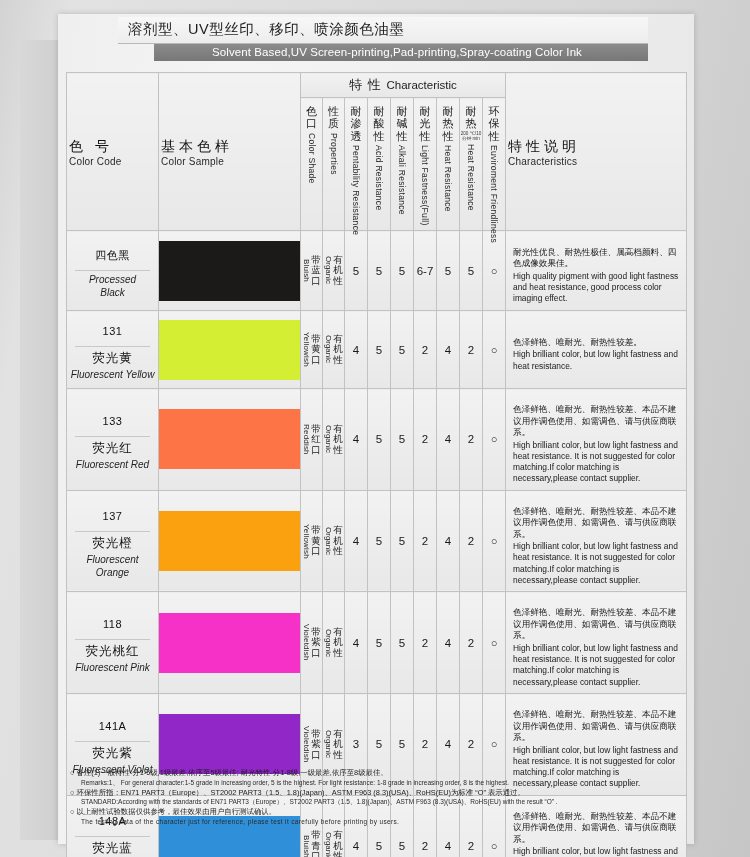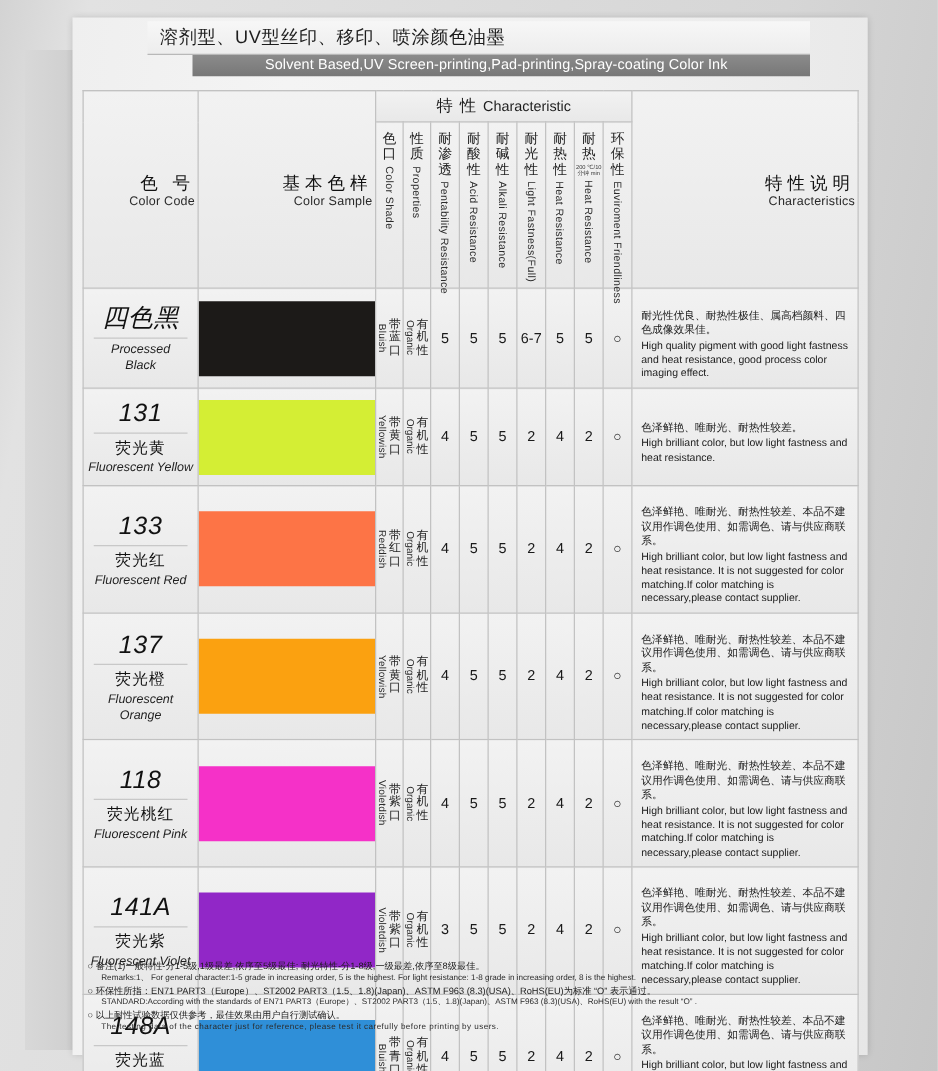--- a/index.html
+++ b/index.html
@@ -57,27 +57,27 @@
   .v-head{
     height:125px;padding:3px 0 4px 0;text-align:center;
   }
   .vwrap{display:flex;flex-direction:column;align-items:center;height:118px;}
   .v-cn{font-size:11px;color:#1d1d1d;line-height:12.5px;white-space:pre-line;}
   .v-sub{font-size:4.6px;color:#3a3a3a;line-height:5.4px;white-space:pre-line;margin-top:1px;}
   .v-en{
     writing-mode:vertical-rl;font-size:8.5px;color:#2a2a2a;
     letter-spacing:.3px;margin-top:3px;white-space:nowrap;
   }
-  .hdr-big{text-align:right;padding:6px 2px;}
+  .hdr-big{text-align:left;padding:6px 2px;}
   .hdr-big .cn{font-size:14px;color:#121212;letter-spacing:4px;line-height:19px;}
   .hdr-big .en{font-size:10px;color:#2a2a2a;letter-spacing:.2px;}
 
   
   .c-code{text-align:center;padding:4px 2px;}
-  .c-code .num{font-size:20px;color:#111;line-height:26px;letter-spacing:.5px;font-style:italic;}
+  .c-code .num{font-size:11px;color:#111;line-height:26px;letter-spacing:.5px;}
   .c-code .cn{font-size:12.5px;color:#111;line-height:19px;letter-spacing:1px;}
   .c-code .en{font-size:10px;color:#1f1f1f;font-style:italic;line-height:13px;}
   .c-code .sep{height:1px;background:#c8c8c8;margin:2px 6px;}
 
   .c-swatch{padding:0;}
   .swatch{width:100%;height:100%;min-height:60px;display:block;}
 
   .c-shade,.c-prop{text-align:center;padding:2px 0;}
   .shadewrap{display:flex;flex-direction:row-reverse;justify-content:center;align-items:center;height:100%;gap:0px;}
   .sh-cn{font-size:9.5px;color:#1d1d1d;line-height:10.5px;width:11px;text-align:center;}

